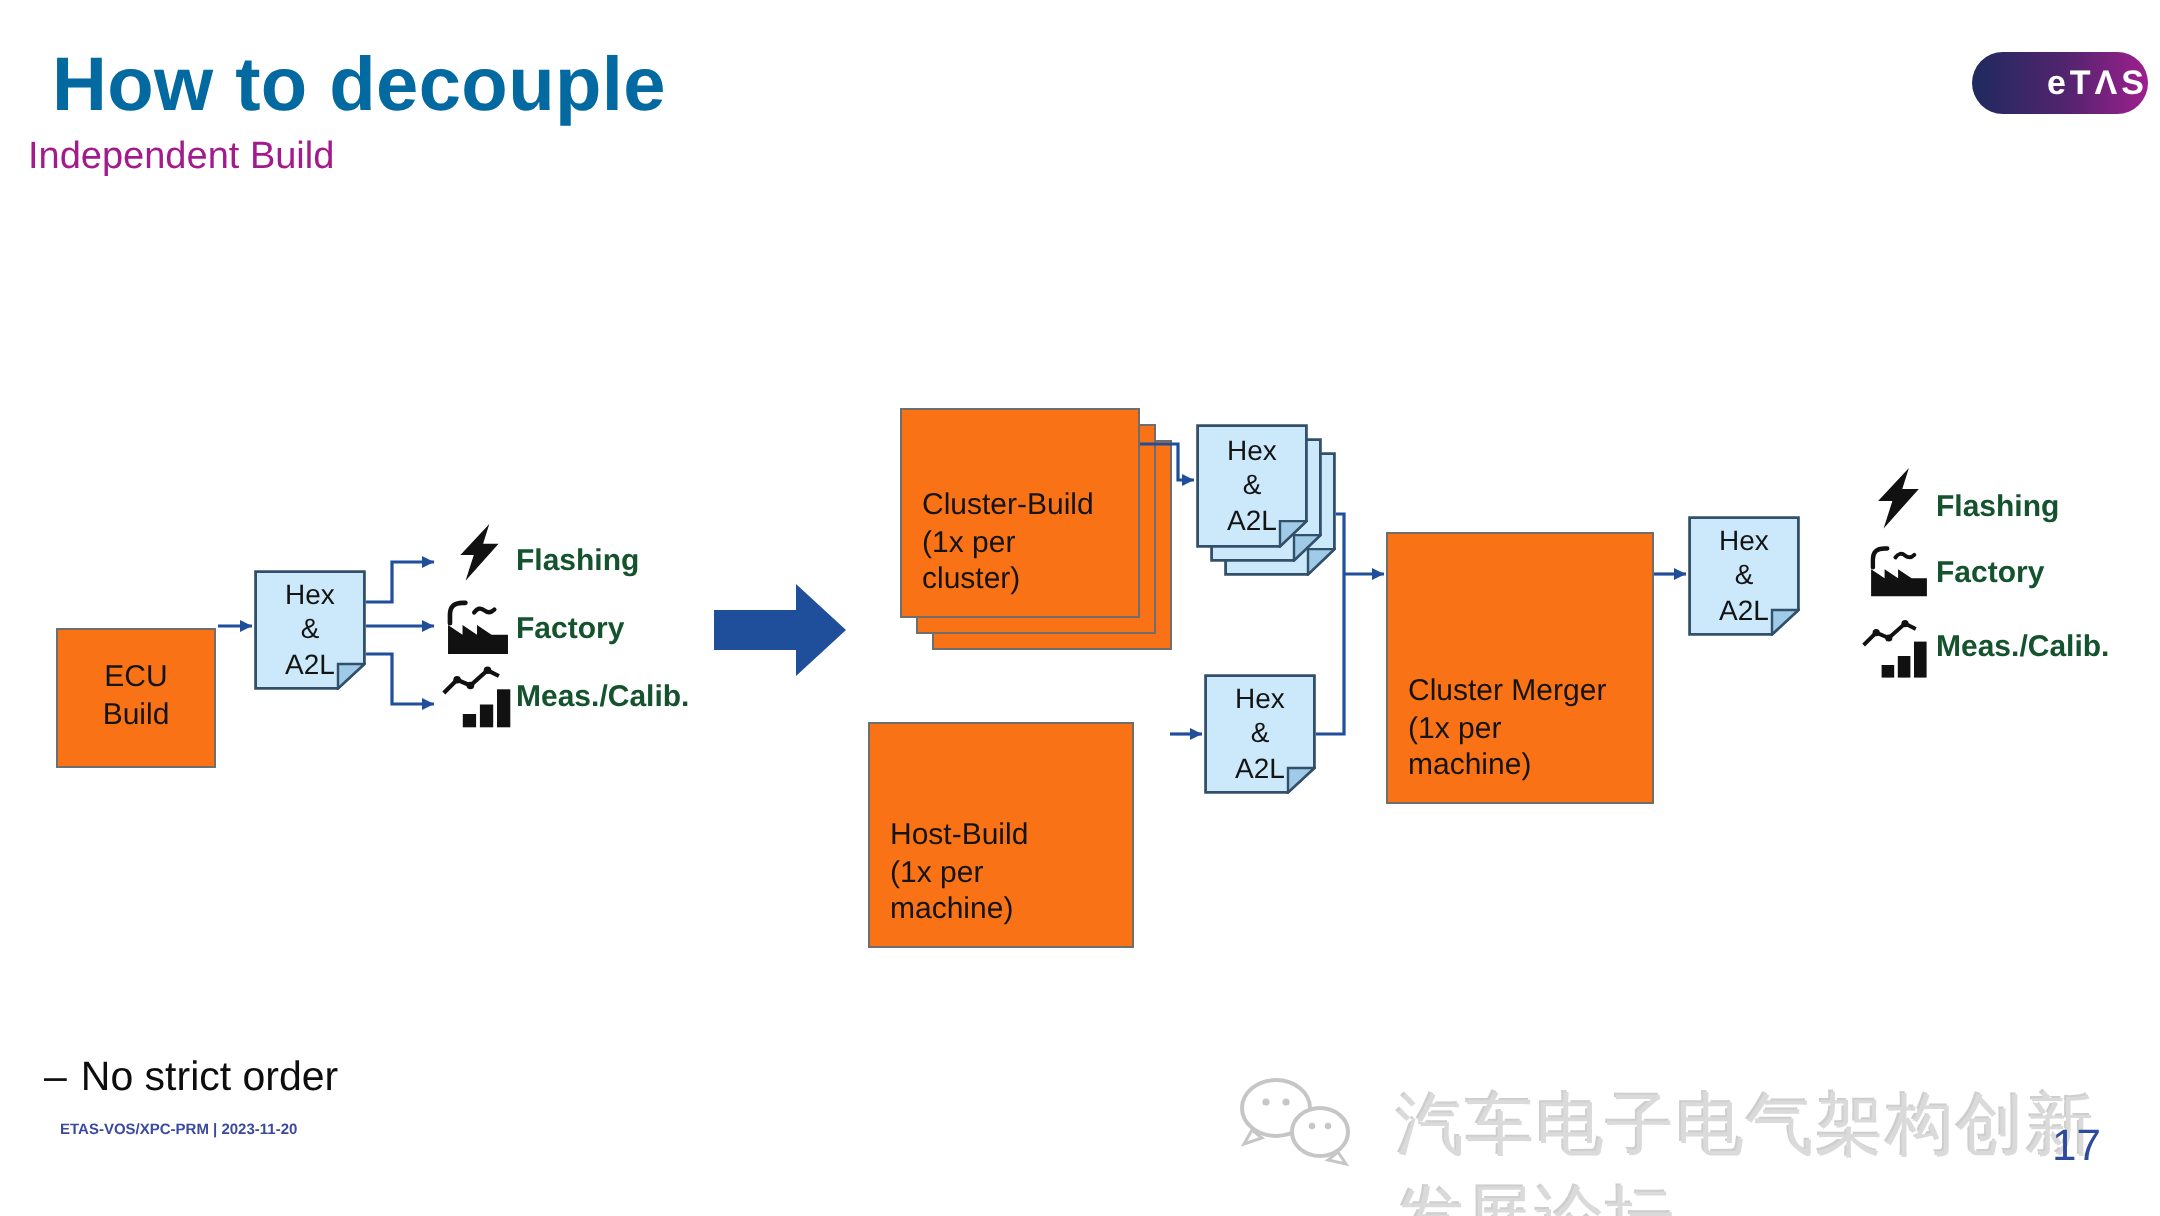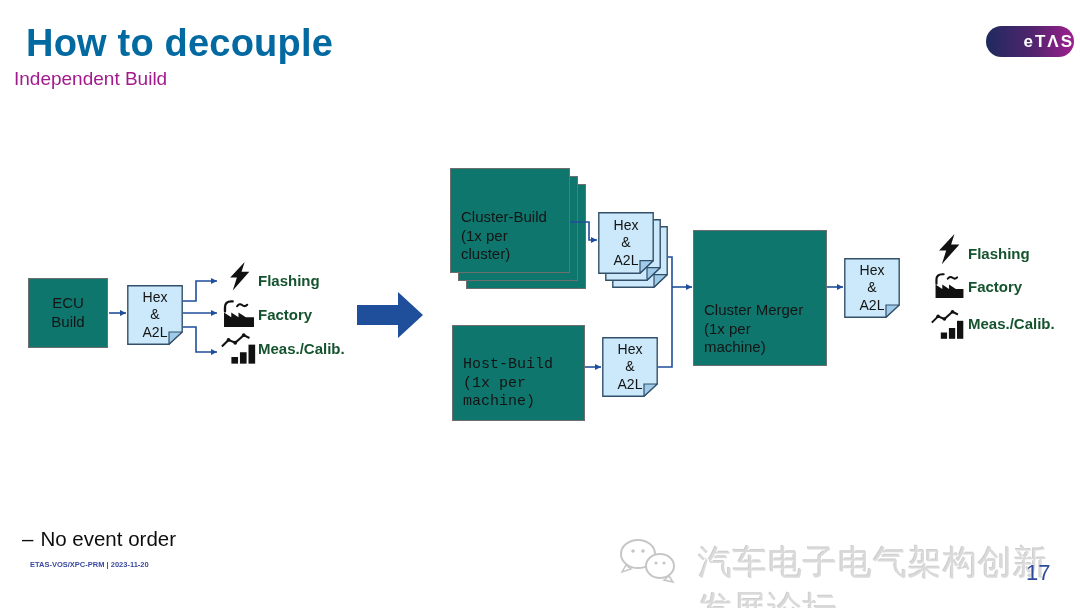--- a/index.html
+++ b/index.html
@@ -10,21 +10,21 @@
   .abs{position:absolute;}
   .preline{white-space:pre-line;}
   
   .title{left:26px;top:22px;font-size:38px;font-weight:600;color:#0369a1;letter-spacing:.2px;}
   .subtitle{left:14px;top:68px;font-size:19px;font-weight:500;color:#A21A8C;}
   .logo{left:986px;top:26px;width:88px;height:31px;border-radius:17px;
     background:linear-gradient(90deg,#1E2A5E 0%,#54246F 55%,#9E1F8E 100%);
     display:flex;align-items:center;justify-content:flex-end;}
   .logo span{color:#fff;font-size:17px;font-weight:bold;letter-spacing:2px;}
   
-  .pink{background:#0f766e;border:1px solid #6e6e6e;box-sizing:border-box;}
+  .pink{background:#f97316;border:1px solid #6e6e6e;box-sizing:border-box;margin-top:36px;}
   .boxlabel{font-size:15px;color:#141414;line-height:1.25;}
   .center-text{display:flex;align-items:center;justify-content:center;text-align:center;}
   .bl-text{display:flex;align-items:flex-end;padding:8px 10px;}
   .doc{box-sizing:border-box;}
   .doc .doc-text{position:absolute;inset:0;display:flex;align-items:center;justify-content:center;
     text-align:center;font-size:14px;line-height:1.25;color:#141414;}
   .outlabel{font-size:15px;color:#14532d;font-weight:bold;}
   
   .bullet{left:22px;font-size:20.5px;color:#0d0d0d;}
   .bullet .mk{margin-right:7px;}
@@ -114,21 +114,21 @@
   <div class="abs doc" style="left:598px;top:212px;width:56px;height:62px;">
     <svg width="56" height="62" viewBox="0 0 56 60" preserveAspectRatio="none">
       <path d="M0.8,0.8 H55.2 V47 L42,59.2 H0.8 Z" fill="#CBE9FA" stroke="#33506B" stroke-width="1.4"></path>
       <path d="M55.2,47 L42,47 L42,59.2 Z" fill="#9FCBE8" stroke="#33506B" stroke-width="1.2"></path>
     </svg>
     <div class="doc-text preline">Hex
 &amp;
 A2L</div>
   </div>
 
-  <div class="abs pink bl-text" style="left:452px;top:325px;width:133px;height:96px;font-family:Liberation Mono, monospace;">
+  <div class="abs pink bl-text" style="left:434px;top:325px;width:133px;height:113px;">
     <div class="boxlabel preline">Host-Build
 (1x per machine)</div>
   </div>
 
   <div class="abs doc" style="left:602px;top:337px;width:56px;height:60px;">
     <svg width="56" height="60" viewBox="0 0 56 60">
       <path d="M0.8,0.8 H55.2 V47 L42,59.2 H0.8 Z" fill="#CBE9FA" stroke="#33506B" stroke-width="1.4"></path>
       <path d="M55.2,47 L42,47 L42,59.2 Z" fill="#9FCBE8" stroke="#33506B" stroke-width="1.2"></path>
     </svg>
     <div class="doc-text preline">Hex
@@ -194,21 +194,21 @@
       <path d="M570,222 H589 V240 H597" marker-end="url(#arr)"></path>
       <path d="M668,257 H672 V367 H658"></path>
       <path d="M672,287 H692" marker-end="url(#arr)"></path>
       <path d="M585,367 H601" marker-end="url(#arr)"></path>
       <path d="M827,287 H843" marker-end="url(#arr)"></path>
     </g>
     <polygon points="357,305 398,305 398,292 423,315 398,338 398,325 357,325" fill="#1F4E9B"></polygon>
   </svg>
 
   <div class="abs bullet" style="top:527px;">
-    <span class="mk">–</span><span>No event order</span>
+    <span class="mk">–</span><span>No strict order</span>
   </div>
 
   <div class="abs f1">ETAS-VOS/XPC-PRM | 2023-11-20</div>
 
   <div class="abs" style="left:612px;top:536px;">
     <svg width="76" height="50" viewBox="0 0 76 50">
       <g stroke="#c6c6c6" stroke-width="2" fill="#ffffff">
         <ellipse cx="26" cy="18" rx="17" ry="14"></ellipse>
         <path d="M14,29 l-4,7 l9,-3 z" stroke-width="1.5"></path>
         <ellipse cx="48" cy="30" rx="14" ry="12"></ellipse>

